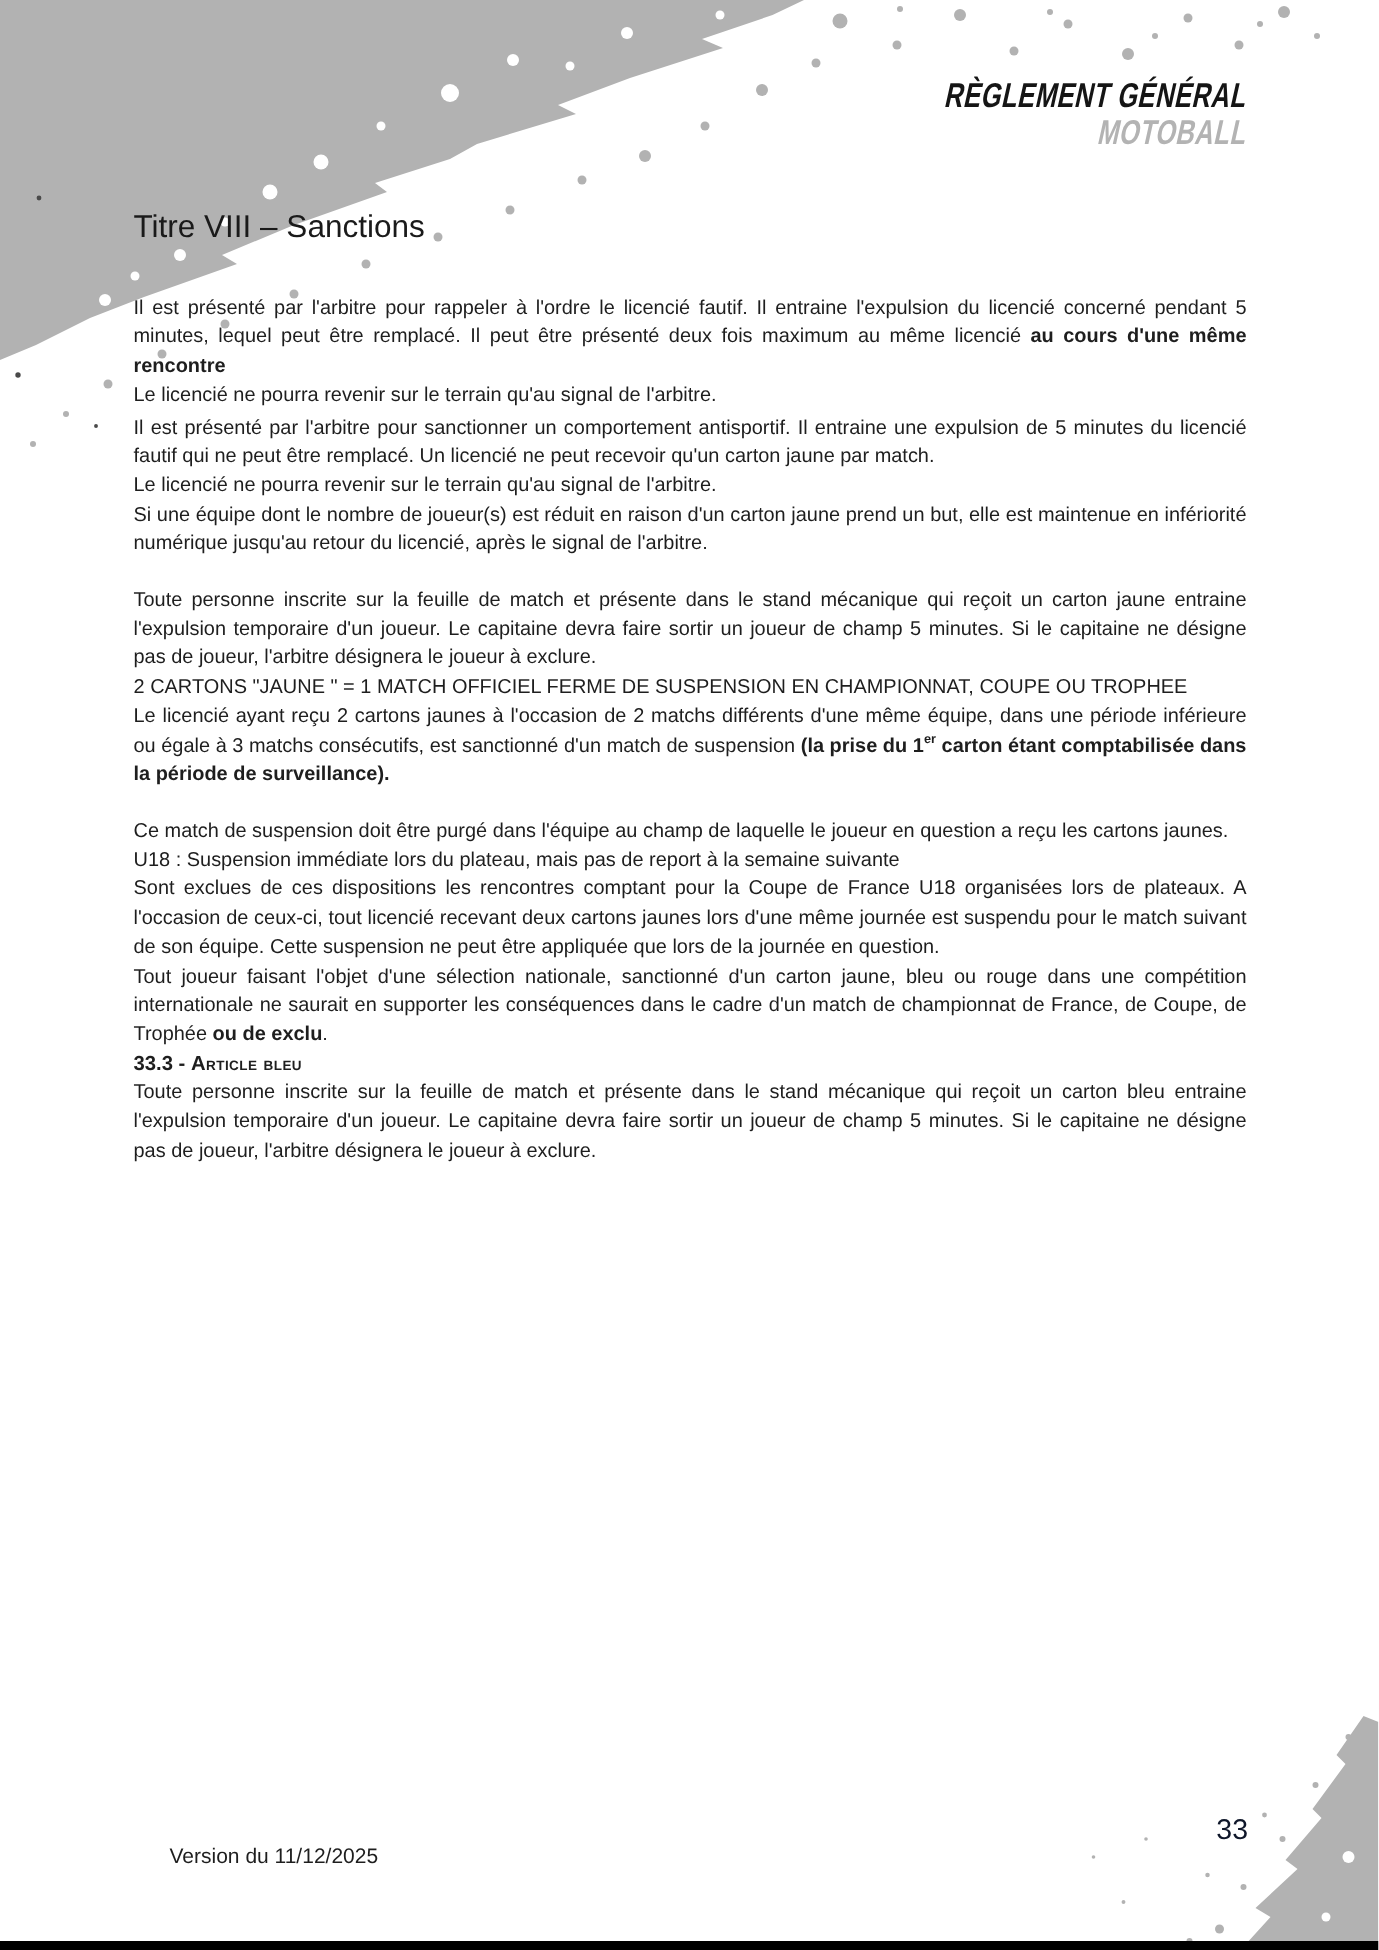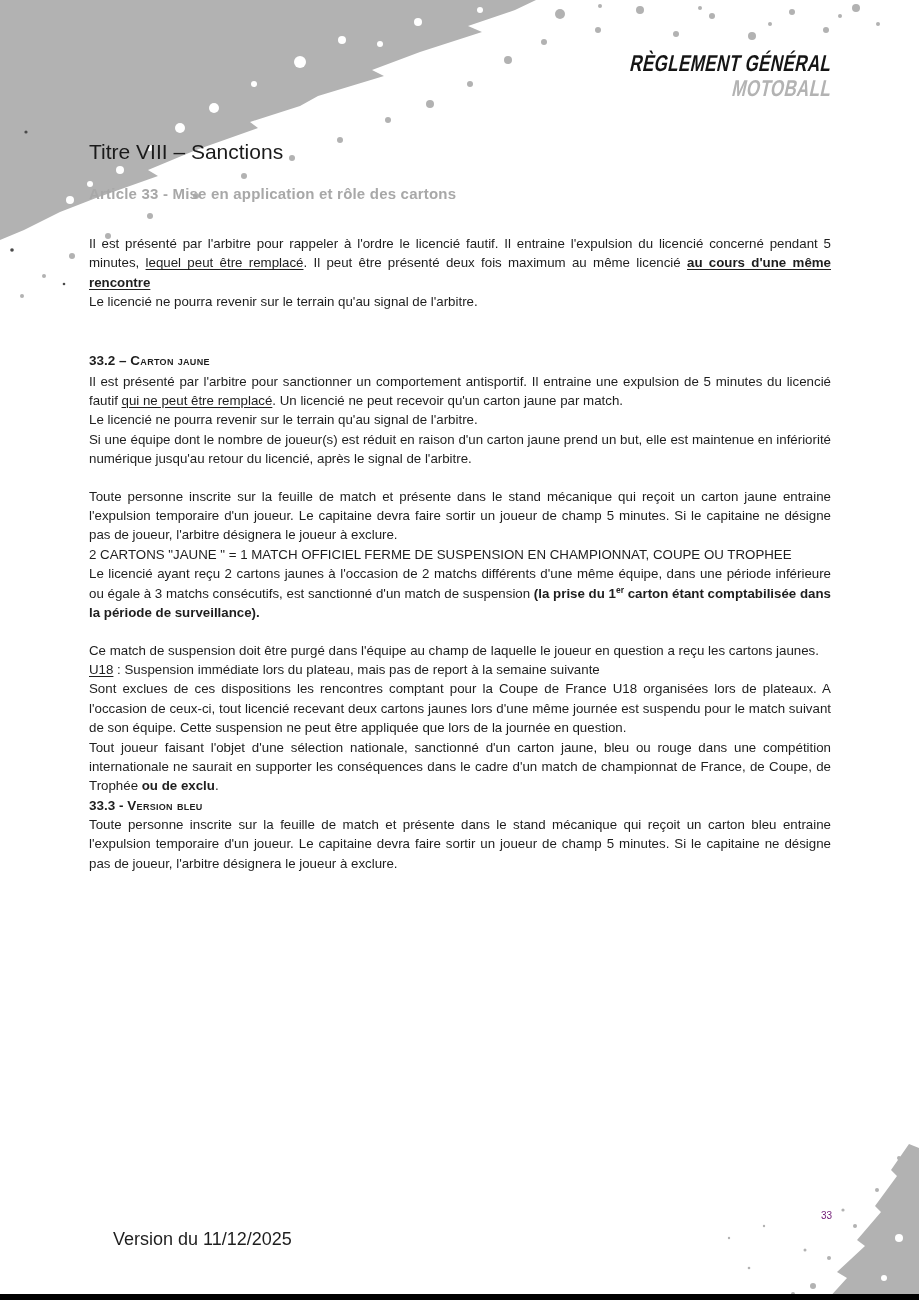--- a/index.html
+++ b/index.html
@@ -32,25 +32,25 @@
   .block{margin:0;}
   .para{text-align:justify;}
   .heading{font-weight:700;font-size:13.5px;line-height:19px;text-align:left;}
   .hlabel{font-variant:small-caps;letter-spacing:.3px;}
   .sp-none{margin-top:0;}
   .sp-tight{margin-top:2px;}
   .sp-normal{}
   .sp-large{margin-top:18px;}
   .sp-xlarge{margin-top:39px;}
   .b{font-weight:700;}
-  .u{text-decoration:underline;text-underline-offset:2px;}
+  .u{text-underline-offset:2px;}
   sup{font-size:8.5px;line-height:0;}
 
-  .footer-version{position:absolute;left:113px;top:1229px;font-size:18px;color:#1e1e1e;}
-  .page-number{position:absolute;right:87px;top:1210px;font-size:10px;color:#701a75;}
+  .footer-version{position:absolute;left:113px;top:1229px;font-size:14px;color:#1e1e1e;}
+  .page-number{position:absolute;right:87px;top:1210px;font-size:19px;color:#0f172a;}
 </style>
 </head>
 <body>
 
 <div class="page">
 
   <svg class="tex tex-tl" width="919" height="320" viewBox="0 0 919 320" aria-hidden="true">
     <path class="g" d="M0 0 L536 0 L515 10 L468 26 L482 32 L420 52 L372 70 L384 76 L318 96 L300 106 L250 122 L258 128 L196 150 L148 170 L158 176 L96 198 L60 212 L24 230 L0 240 Z" fill="#b2b2b2"></path>
     <circle class="w" cx="300" cy="62" r="6"></circle>
       <circle class="w" cx="214" cy="108" r="5"></circle>
@@ -117,35 +117,33 @@
 
   <div class="bottom-bar" style="background: rgb(0, 0, 0);"></div>
 
   <div class="brand">
     <div class="brand1">RÈGLEMENT GÉNÉRAL</div>
     <div class="brand2" style="color: rgb(179, 179, 179);">MOTOBALL</div>
   </div>
 
   <div class="content">
     <h1>Titre VIII – Sanctions</h1>
-    <h2 style="color: rgb(168, 168, 168);">Article 33 - Mise en application et rôle des cartons</h2>
     <div class="blocks">
         <div class="block para sp-tight"><span>Il est présenté par l'arbitre pour rappeler à l'ordre le licencié fautif. Il entraine l'expulsion du licencié concerné pendant 5 minutes, </span><span class="u">lequel peut être remplacé</span><span>. Il peut être présenté deux fois maximum au même licencié </span><span class="b u">au cours d'une même rencontre</span></div>
         <div class="block para sp-normal"><span>Le licencié ne pourra revenir sur le terrain qu'au signal de l'arbitre.</span></div>
-        <div class="block heading sp-xlarge"><span>33.2 – </span><span class="hlabel">Carton jaune</span></div>
         <div class="block para sp-tight"><span>Il est présenté par l'arbitre pour sanctionner un comportement antisportif. Il entraine une expulsion de 5 minutes du licencié fautif </span><span class="u">qui ne peut être remplacé</span><span>. Un licencié ne peut recevoir qu'un carton jaune par match.</span></div>
         <div class="block para sp-normal"><span>Le licencié ne pourra revenir sur le terrain qu'au signal de l'arbitre.</span></div>
         <div class="block para sp-normal"><span>Si une équipe dont le nombre de joueur(s) est réduit en raison d'un carton jaune prend un but, elle est maintenue en infériorité numérique jusqu'au retour du licencié, après le signal de l'arbitre.</span></div>
         <div class="block para sp-large"><span>Toute personne inscrite sur la feuille de match et présente dans le stand mécanique qui reçoit un carton jaune entraine l'expulsion temporaire d'un joueur. Le capitaine devra faire sortir un joueur de champ 5 minutes. Si le capitaine ne désigne pas de joueur, l'arbitre désignera le joueur à exclure.</span></div>
         <div class="block para sp-normal"><span>2 CARTONS "JAUNE " = 1 MATCH OFFICIEL FERME DE SUSPENSION EN CHAMPIONNAT, COUPE OU TROPHEE</span></div>
         <div class="block para sp-normal"><span>Le licencié ayant reçu 2 cartons jaunes à l'occasion de 2 matchs différents d'une même équipe, dans une période inférieure ou égale à 3 matchs consécutifs, est sanctionné d'un match de suspension </span><span class="b">(la prise du 1</span><sup class="b">er</sup><span class="b"> carton étant comptabilisée dans la période de surveillance).</span></div>
         <div class="block para sp-large"><span>Ce match de suspension doit être purgé dans l'équipe au champ de laquelle le joueur en question a reçu les cartons jaunes.</span></div>
         <div class="block para sp-normal"><span class="u">U18</span><span> : Suspension immédiate lors du plateau, mais pas de report à la semaine suivante</span><br><span>Sont exclues de ces dispositions les rencontres comptant pour la Coupe de France U18 organisées lors de plateaux. A l'occasion de ceux-ci, tout licencié recevant deux cartons jaunes lors d'une même journée est suspendu pour le match suivant de son équipe. Cette suspension ne peut être appliquée que lors de la journée en question.</span></div>
         <div class="block para sp-normal"><span>Tout joueur faisant l'objet d'une sélection nationale, sanctionné d'un carton jaune, bleu ou rouge dans une compétition internationale ne saurait en supporter les conséquences dans le cadre d'un match de championnat de France, de Coupe, de Trophée </span><span class="b">ou de exclu</span><span>.</span></div>
-        <div class="block heading sp-normal"><span>33.3 - </span><span class="hlabel">Version bleu</span></div>
+        <div class="block heading sp-normal"><span>33.3 - </span><span class="hlabel">Article bleu</span></div>
         <div class="block para sp-normal"><span>Toute personne inscrite sur la feuille de match et présente dans le stand mécanique qui reçoit un carton bleu entraine l'expulsion temporaire d'un joueur. Le capitaine devra faire sortir un joueur de champ 5 minutes. Si le capitaine ne désigne pas de joueur, l'arbitre désignera le joueur à exclure.</span></div>
       </div>
   </div>
 
   <div class="footer-version">Version du 11/12/2025</div>
   <div class="page-number">33</div>
 
 </div>
 
 </body></html>

